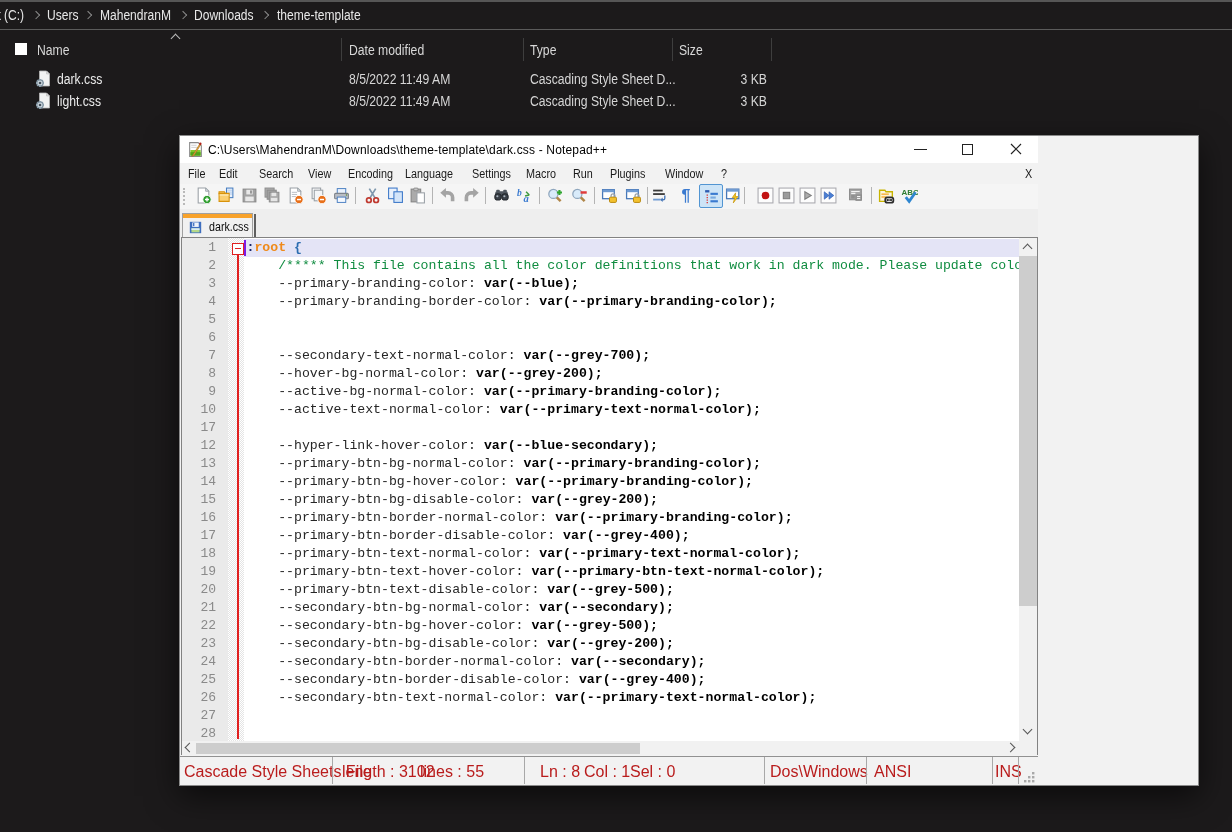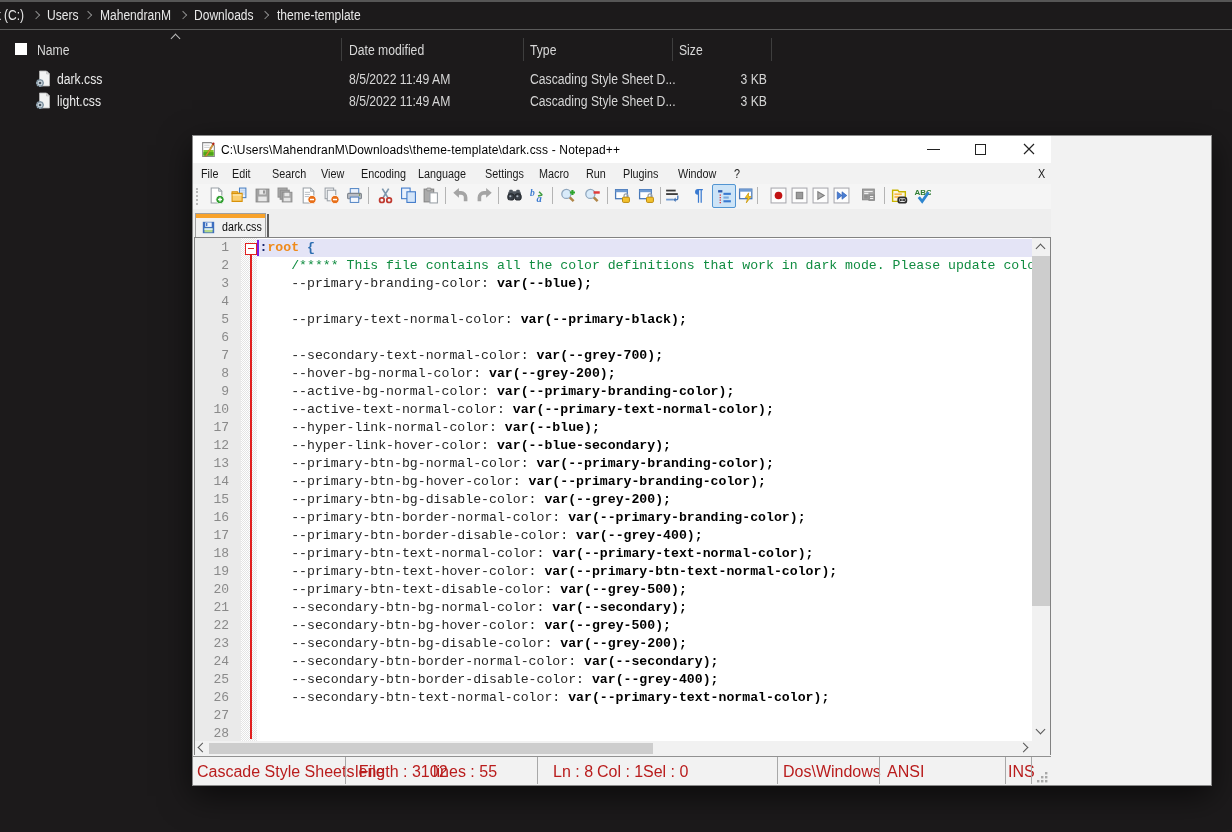--- a/index.html
+++ b/index.html
@@ -6,21 +6,21 @@
 
 #topstrip{left:0;top:0;width:1232px;height:2px;background:#565656}
 #crumbline{left:0;top:29px;width:1232px;height:1px;background:#5b5b5b}
 .crumb{top:7px;font-size:14px;color:#e8e8e8;white-space:nowrap;transform:scaleX(0.86);transform-origin:0 50%}
 .chev{width:6.2px;height:6.2px;border-right:1.6px solid #909090;border-bottom:1.6px solid #909090;transform:rotate(-45deg);top:11.5px}
 .hsep{width:1px;height:23px;background:#3e3e3e;top:38px}
 .hdr{top:42px;font-size:14px;color:#d8d8d8;transform:scaleX(0.87);transform-origin:0 50%;white-space:nowrap}
 .cell{font-size:14px;color:#d6d6d6;white-space:nowrap;transform:scaleX(0.87);transform-origin:0 50%}
 .fname{color:#ebebeb}
 
-#win{left:192px;top:135px;width:1020px;height:651px;background:#f2f2f2;border:1px solid #8a8a8a;box-shadow:0 10px 30px rgba(0,0,0,.6)}
+#win{left:179px;top:135px;width:1020px;height:651px;background:#f2f2f2;border:1px solid #8a8a8a;box-shadow:0 10px 30px rgba(0,0,0,.6)}
 #title{left:0;top:0;width:858px;height:27px;background:#fff}
 #titletxt{left:28px;top:7px;font-size:12px;color:#000;white-space:nowrap;letter-spacing:0.17px}
 .menu{top:31px;font-size:12px;color:#1a1a1a;transform:scaleX(0.9);transform-origin:0 50%;white-space:nowrap}
 #toolbar{left:0;top:48px;width:858px;height:25px;background:#f5f5f5}
 .ti{position:absolute;top:3px}
 .tsep{position:absolute;top:3px;width:1px;height:17px;background:#b4b4b4}
 .tbtn{position:absolute;top:0px;width:24px;height:24px;background:#cde4f7;border:1px solid #5295d2;border-radius:2px;padding:2.5px 2.5px}
 #grip{left:3px;top:4px;width:3px;height:17px;border-left:2px dotted #b9b9b9}
 #tabbar{left:0;top:73px;width:858px;height:29px;background:#eeeeee}
 #tab{left:2px;top:4px;width:71px;height:25px;background:#f1f1f1;border:1px solid #a0a0a0;border-bottom:none}
@@ -328,26 +328,25 @@
         <div class="abs" id="tabtxt">dark.css</div>
       </div>
 </div>
 <div class="abs" id="edframe">
 <div class="abs" id="nummargin"></div>
 <div class="abs" id="foldmargin"></div>
 <div class="abs" id="textarea">
 <div class="cl hl" style="top:1px"><span class="pc">:</span><span class="ps">root</span> <span class="br">{</span></div>
 <div class="cl" style="top:19px"><span class="cm">&nbsp;&nbsp;&nbsp;&nbsp;/*****&nbsp;This&nbsp;file&nbsp;contains&nbsp;all&nbsp;the&nbsp;color&nbsp;definitions&nbsp;that&nbsp;work&nbsp;in&nbsp;dark&nbsp;mode.&nbsp;Please&nbsp;update&nbsp;colors&nbsp;in&nbsp;light.css&nbsp;as&nbsp;well&nbsp;*****/</span></div>
 <div class="cl" style="top:37px">&nbsp;&nbsp;&nbsp;&nbsp;--primary-branding-color:&nbsp;<b class="kv">var(--blue);</b></div>
-<div class="cl" style="top:73px">&nbsp;&nbsp;&nbsp;&nbsp;--primary-text-normal-color:&nbsp;<b class="kv">var(--primary-black);</b></div>
+<div class="cl" style="top:55px">&nbsp;&nbsp;&nbsp;&nbsp;--primary-branding-border-color:&nbsp;<b class="kv">var(--primary-branding-color);</b></div>
 <div class="cl" style="top:109px">&nbsp;&nbsp;&nbsp;&nbsp;--secondary-text-normal-color:&nbsp;<b class="kv">var(--grey-700);</b></div>
 <div class="cl" style="top:127px">&nbsp;&nbsp;&nbsp;&nbsp;--hover-bg-normal-color:&nbsp;<b class="kv">var(--grey-200);</b></div>
 <div class="cl" style="top:145px">&nbsp;&nbsp;&nbsp;&nbsp;--active-bg-normal-color:&nbsp;<b class="kv">var(--primary-branding-color);</b></div>
 <div class="cl" style="top:163px">&nbsp;&nbsp;&nbsp;&nbsp;--active-text-normal-color:&nbsp;<b class="kv">var(--primary-text-normal-color);</b></div>
-<div class="cl" style="top:181px">&nbsp;&nbsp;&nbsp;&nbsp;--hyper-link-normal-color:&nbsp;<b class="kv">var(--blue);</b></div>
 <div class="cl" style="top:199px">&nbsp;&nbsp;&nbsp;&nbsp;--hyper-link-hover-color:&nbsp;<b class="kv">var(--blue-secondary);</b></div>
 <div class="cl" style="top:217px">&nbsp;&nbsp;&nbsp;&nbsp;--primary-btn-bg-normal-color:&nbsp;<b class="kv">var(--primary-branding-color);</b></div>
 <div class="cl" style="top:235px">&nbsp;&nbsp;&nbsp;&nbsp;--primary-btn-bg-hover-color:&nbsp;<b class="kv">var(--primary-branding-color);</b></div>
 <div class="cl" style="top:253px">&nbsp;&nbsp;&nbsp;&nbsp;--primary-btn-bg-disable-color:&nbsp;<b class="kv">var(--grey-200);</b></div>
 <div class="cl" style="top:271px">&nbsp;&nbsp;&nbsp;&nbsp;--primary-btn-border-normal-color:&nbsp;<b class="kv">var(--primary-branding-color);</b></div>
 <div class="cl" style="top:289px">&nbsp;&nbsp;&nbsp;&nbsp;--primary-btn-border-disable-color:&nbsp;<b class="kv">var(--grey-400);</b></div>
 <div class="cl" style="top:307px">&nbsp;&nbsp;&nbsp;&nbsp;--primary-btn-text-normal-color:&nbsp;<b class="kv">var(--primary-text-normal-color);</b></div>
 <div class="cl" style="top:325px">&nbsp;&nbsp;&nbsp;&nbsp;--primary-btn-text-hover-color:&nbsp;<b class="kv">var(--primary-btn-text-normal-color);</b></div>
 <div class="cl" style="top:343px">&nbsp;&nbsp;&nbsp;&nbsp;--primary-btn-text-disable-color:&nbsp;<b class="kv">var(--grey-500);</b></div>
 <div class="cl" style="top:361px">&nbsp;&nbsp;&nbsp;&nbsp;--secondary-btn-bg-normal-color:&nbsp;<b class="kv">var(--secondary);</b></div>

